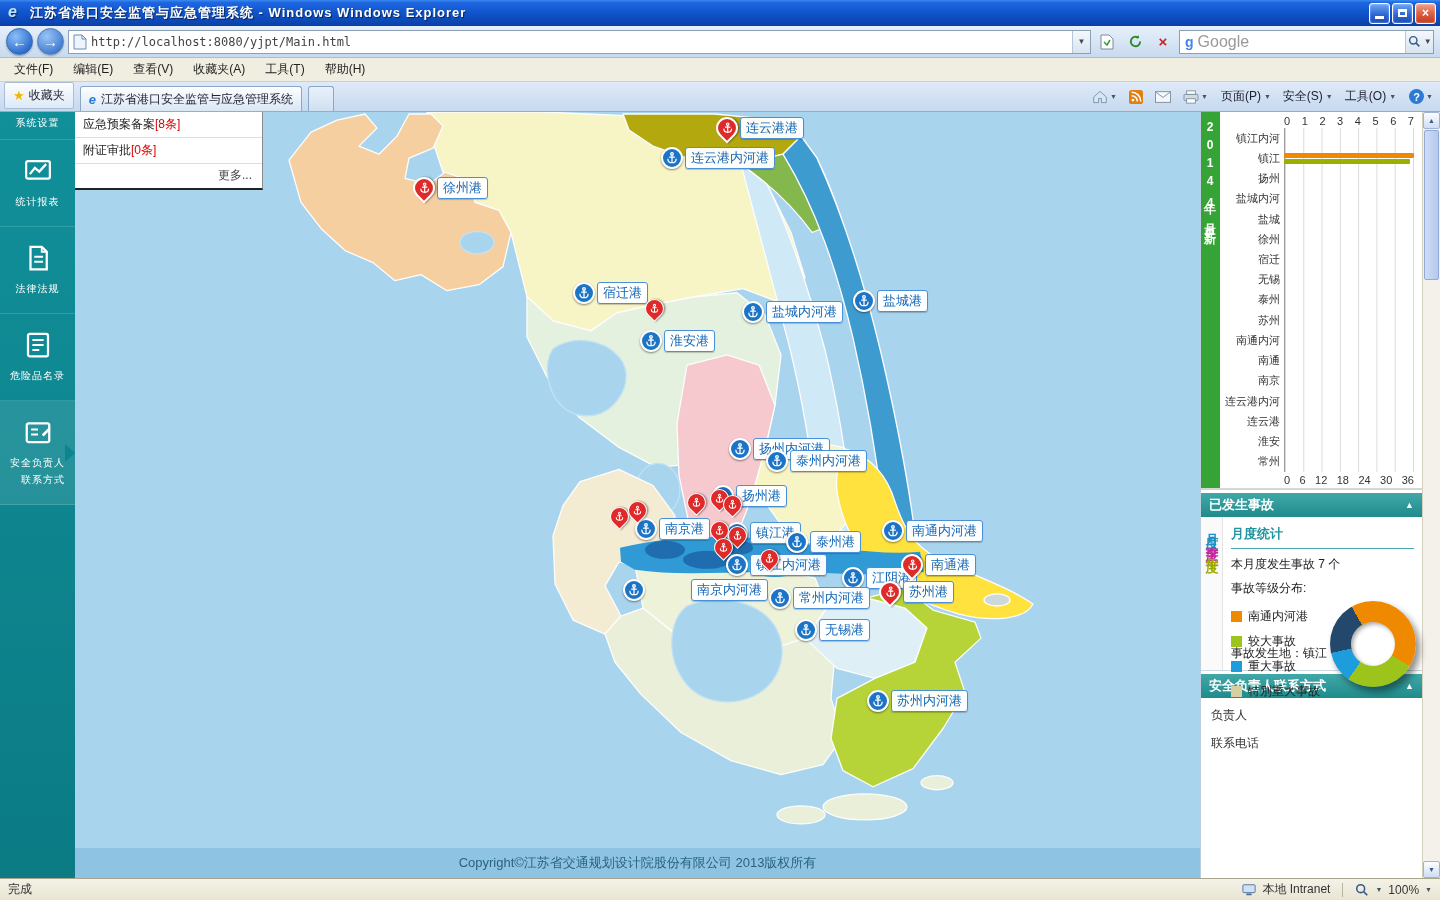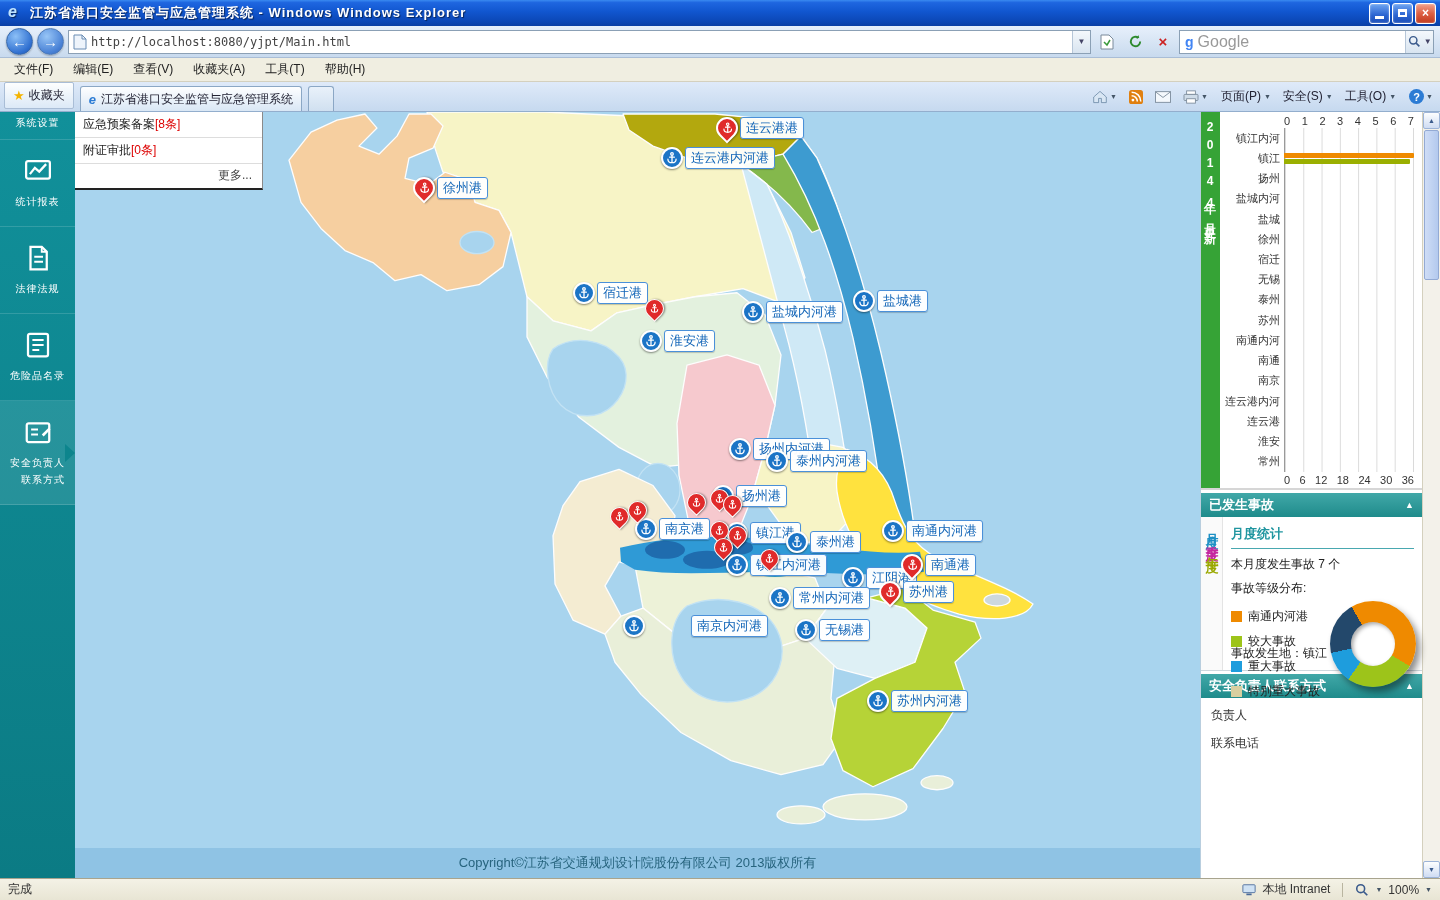--- a/index.html
+++ b/index.html
@@ -515,21 +515,21 @@
                 <svg viewBox="0 0 24 24" fill="none" stroke="#fff" stroke-width="2.2" stroke-linecap="round">
                   <circle cx="12" cy="5" r="2.2"></circle>
                   <line x1="12" y1="7.5" x2="12" y2="19"></line>
                   <line x1="8" y1="10.5" x2="16" y2="10.5"></line>
                   <path d="M5 14c0 4 3.5 6 7 6s7-2 7-6"></path>
                 </svg>
               </span>
             </span>
             <span class="port-label">南通港</span>
           </div>
-          <div class="port" style="left: 559px; top: 514px; gap: 46px;">
+          <div class="port" style="left: 559px; top: 478px; gap: 46px;">
             <span class="anchor-ic">
               <svg viewBox="0 0 24 24" fill="none" stroke="#fff" stroke-width="2.2" stroke-linecap="round">
                 <circle cx="12" cy="5" r="2.2"></circle>
                 <line x1="12" y1="7.5" x2="12" y2="19"></line>
                 <line x1="8" y1="10.5" x2="16" y2="10.5"></line>
                 <path d="M5 14c0 4 3.5 6 7 6s7-2 7-6"></path>
               </svg>
             </span>
             <span class="port-label">南京内河港</span>
           </div>

